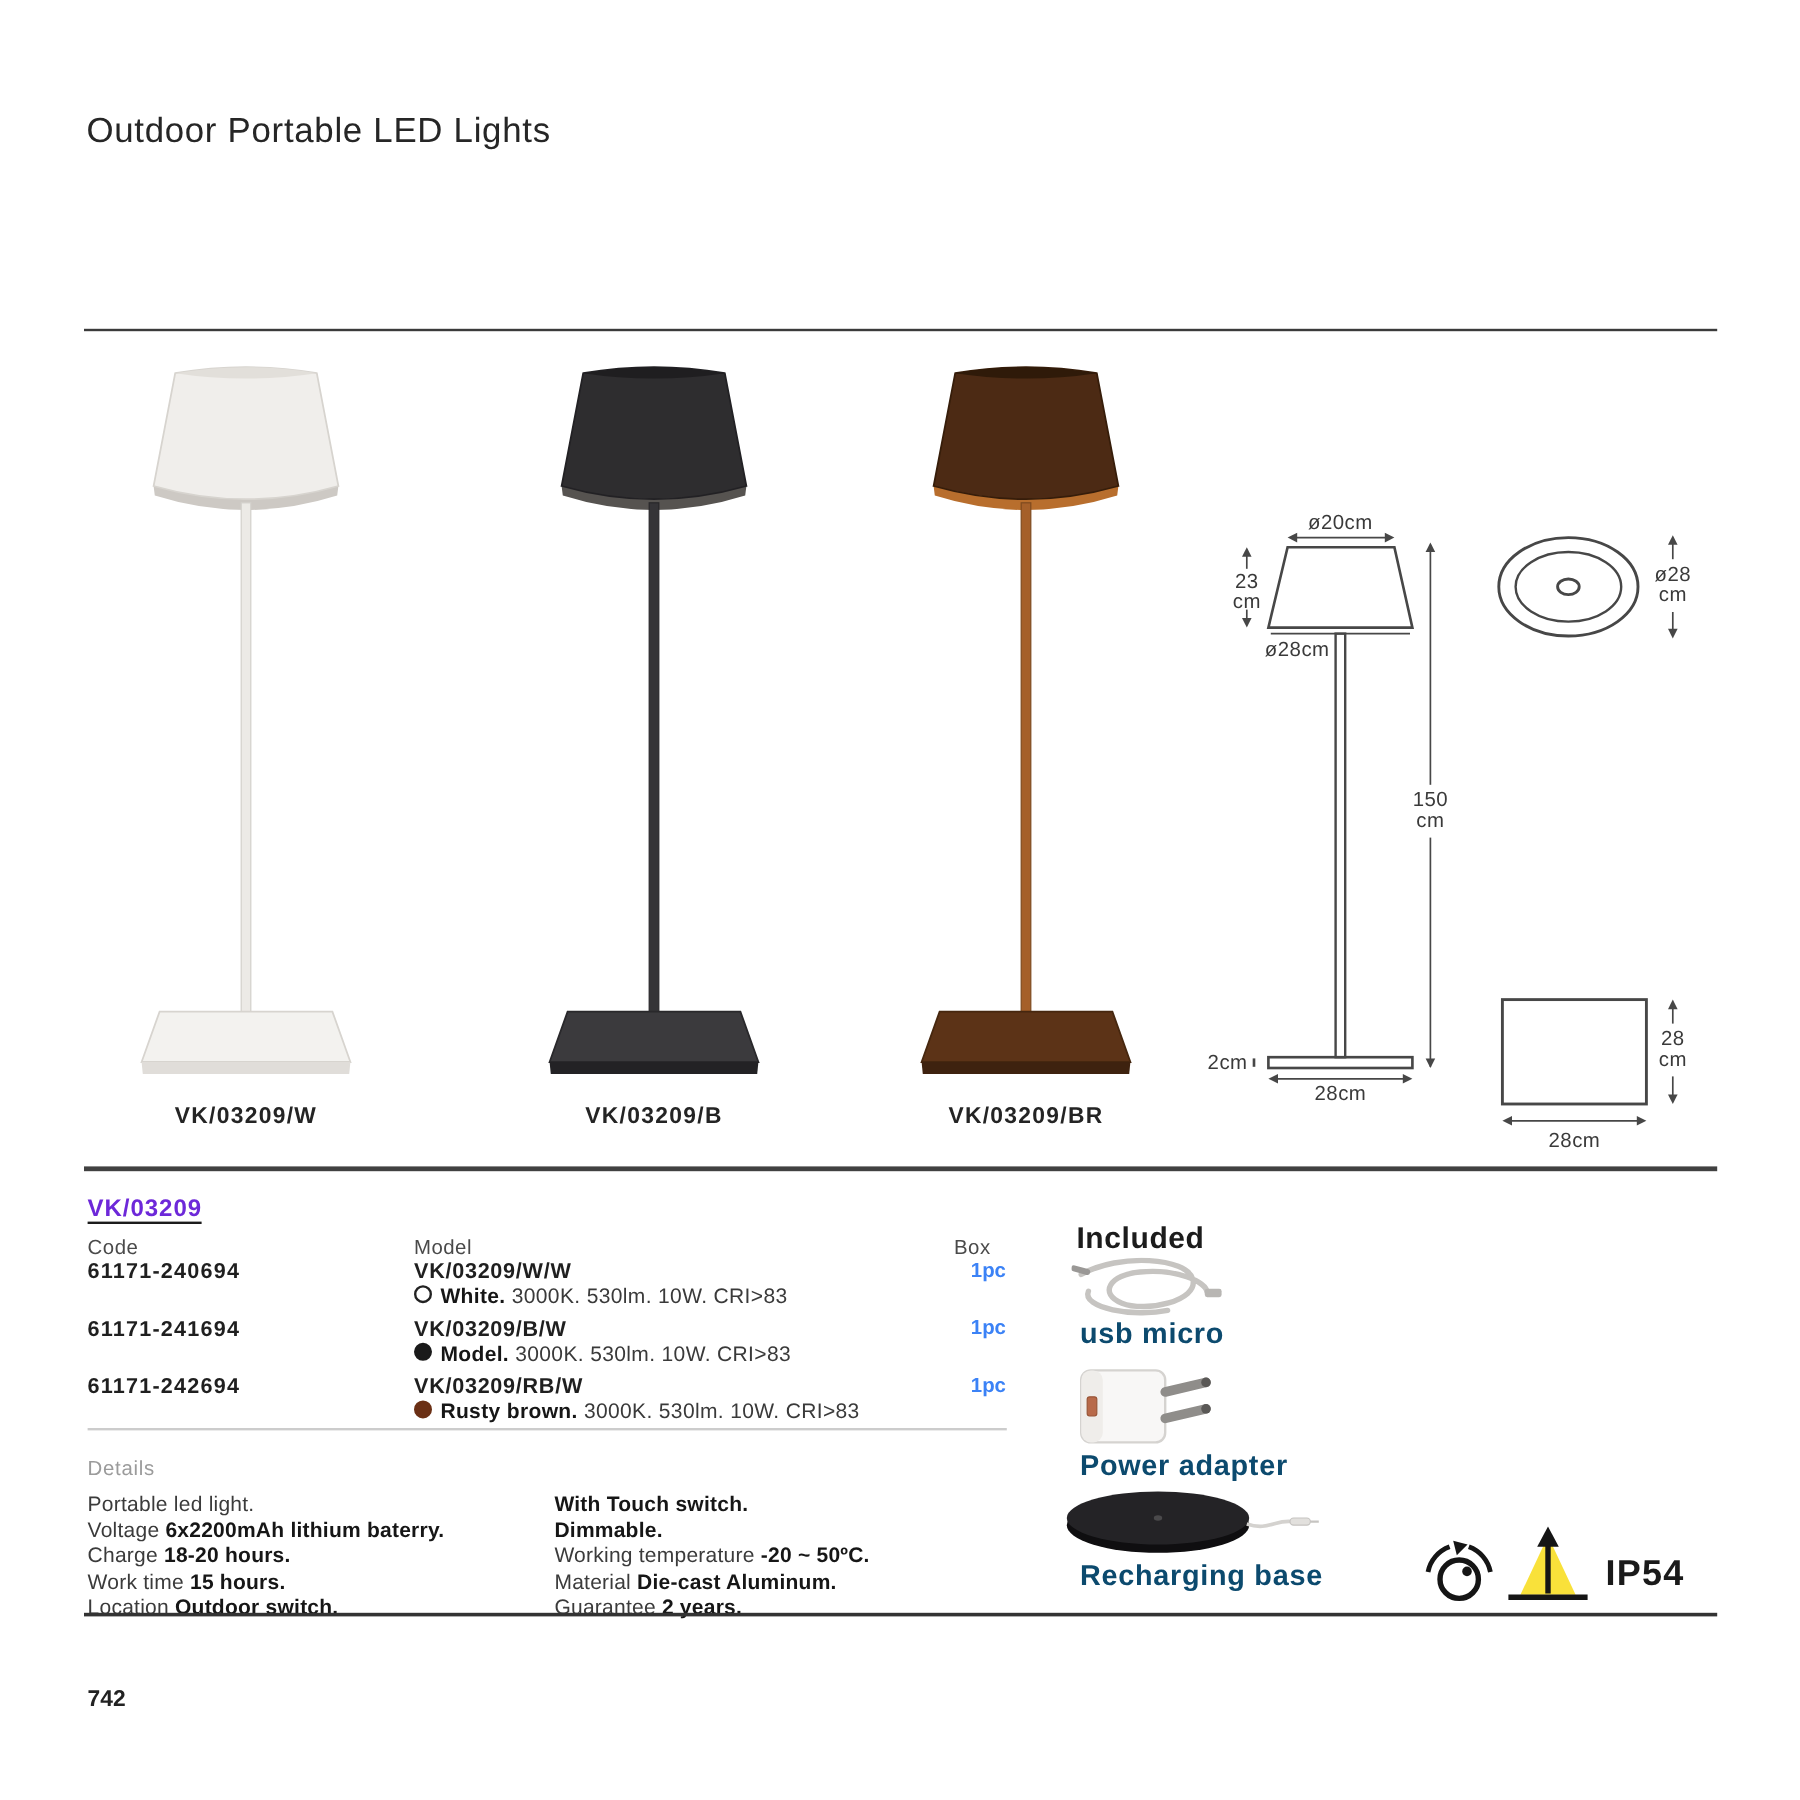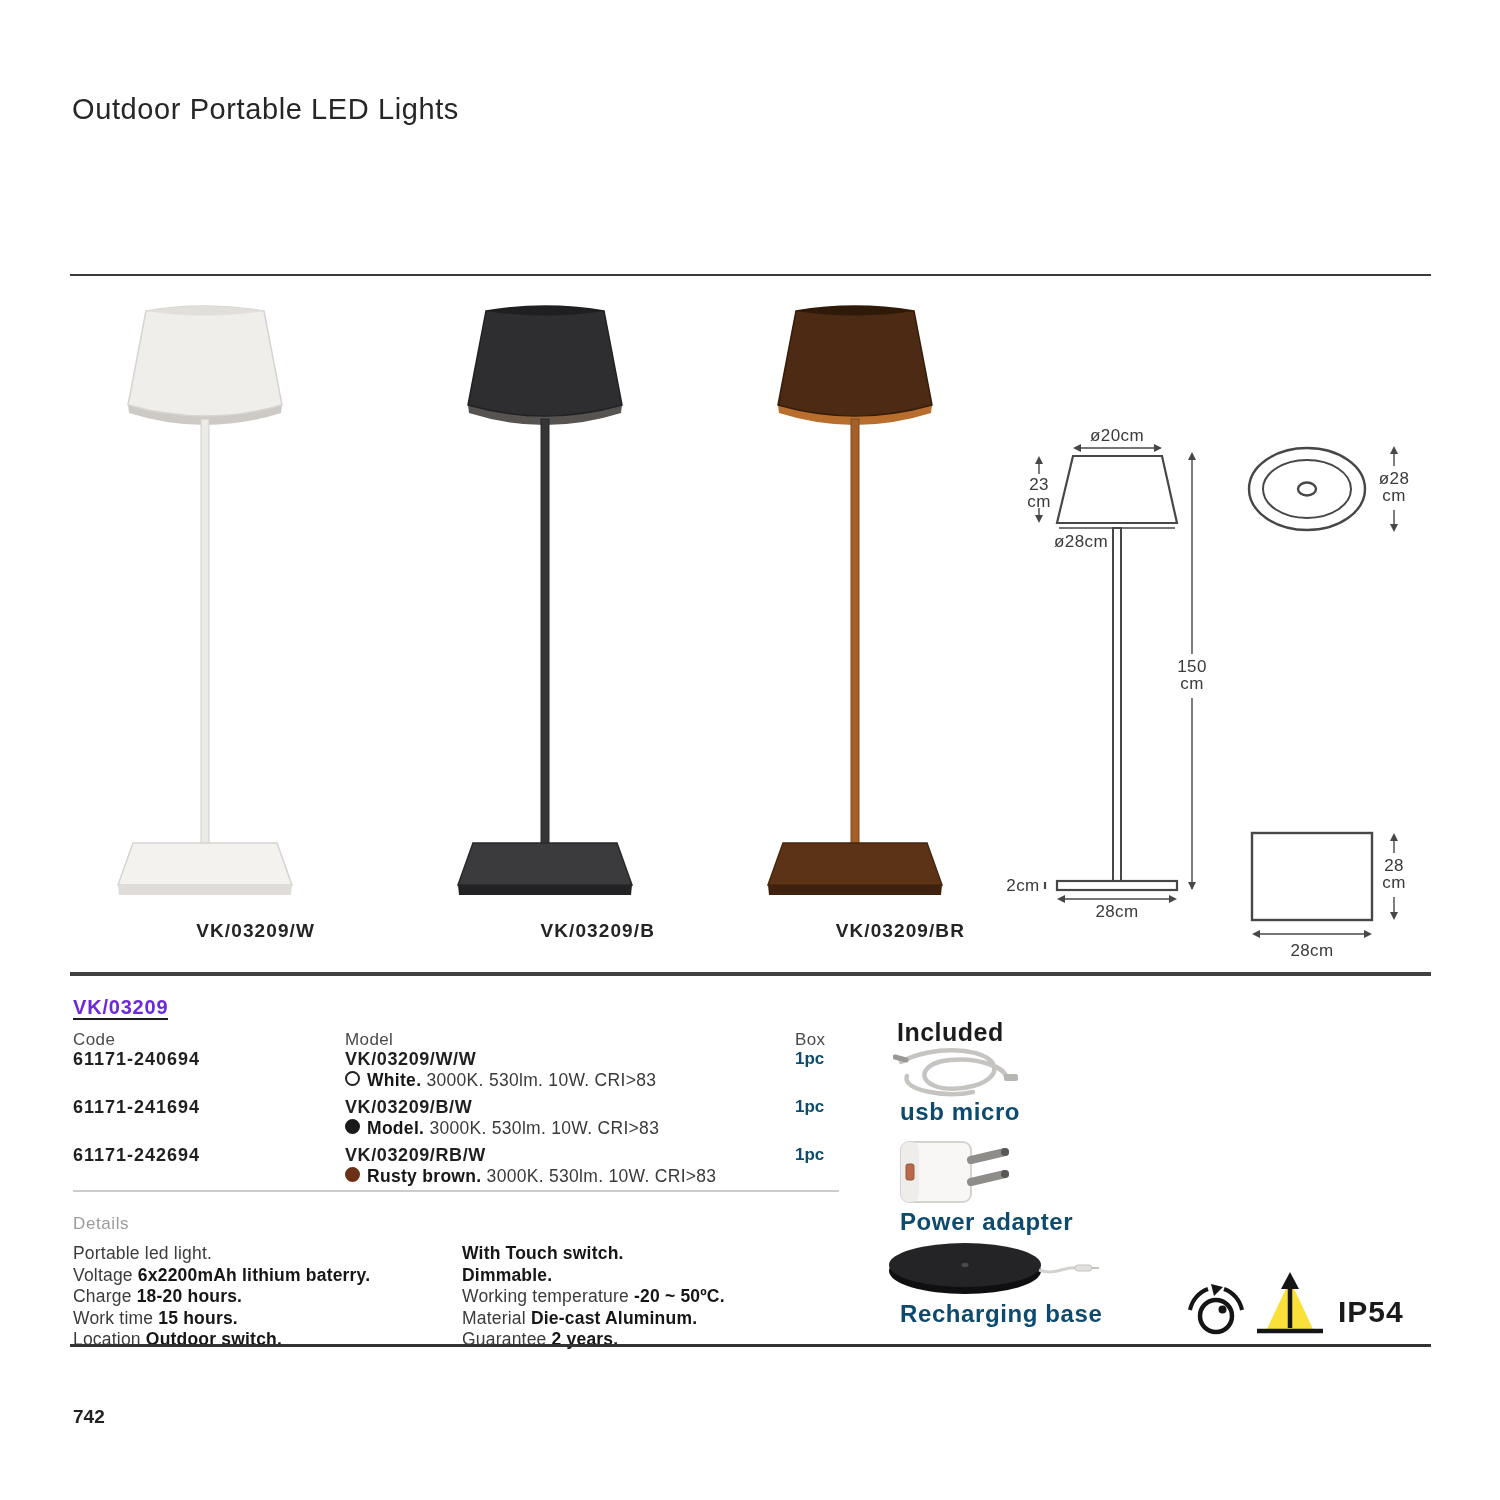--- a/index.html
+++ b/index.html
@@ -7,31 +7,31 @@
     position:relative;width:1500px;height:1500px;background:#ffffff;overflow:hidden;
     font-family:"Liberation Sans","DejaVu Sans",sans-serif;color:#2b2b2b;
   }
   .abs{position:absolute;}
   .category-title{left:72px;top:93px;font-size:29px;letter-spacing:.6px;color:#262626;font-weight:400;}
   .product-name{left:72px;top:213px;font-size:43px;font-weight:700;letter-spacing:.5px;color:#141414;}
   .hr{position:absolute;left:70px;width:1361px;background:#3b3b3b;}
   .hr1{top:274px;height:2px;}
   .hr2{top:972px;height:4px;background:#414141;}
   .hr3{top:1344px;height:3px;background:#333;}
-  .lamp-caption{top:920px;width:220px;text-align:right;font-size:19px;font-weight:700;letter-spacing:1.1px;color:#242424;}
+  .lamp-caption{top:920px;width:220px;text-align:center;font-size:19px;font-weight:700;letter-spacing:1.1px;color:#242424;}
   svg text{font-family:"Liberation Sans","DejaVu Sans",sans-serif;fill:#3a3a3a;}
   .dim-text{font-size:17px;letter-spacing:.4px;}
   
   .spec{left:73px;top:988px;width:770px;height:215px;}
   .spec .cell{position:absolute;white-space:nowrap;}
   .family-code{font-size:20px;font-weight:700;letter-spacing:.8px;color:#6d28d9;border-bottom:2px solid #1c1c1c;padding-bottom:0;margin-top:32px;}
   .col-head{font-size:17px;color:#4a4a4a;letter-spacing:.4px;}
   .code-val{font-size:18px;font-weight:700;letter-spacing:1px;color:#1f1f1f;}
   .model-val{font-size:18px;font-weight:700;letter-spacing:.6px;color:#1f1f1f;}
-  .box-val{font-size:17px;font-weight:700;color:#0c4a6e;}
+  .box-val{font-size:17px;font-weight:700;color:#3b82f6;margin-left:14px;}
   .variant-line{font-size:17.5px;color:#3a3a3a;letter-spacing:.3px;}
   .variant-line b{color:#161616;}
   .swatch{display:inline-block;width:11px;height:11px;border-radius:50%;border:2px solid #222;margin-right:7px;vertical-align:0px;background:#fff;}
   .spec-divider{position:absolute;left:0;top:202px;width:766px;height:2px;background:#cccccc;}
   
   .details-heading{left:73px;top:1214px;font-size:17px;color:#9b9b9b;letter-spacing:.6px;}
   .details-col{top:1243px;font-size:17.5px;line-height:21.5px;color:#3b3b3b;letter-spacing:.2px;white-space:nowrap;}
   .details-left{left:73px;}
   .details-right{left:462px;}
   .details-col b{color:#161616;}

